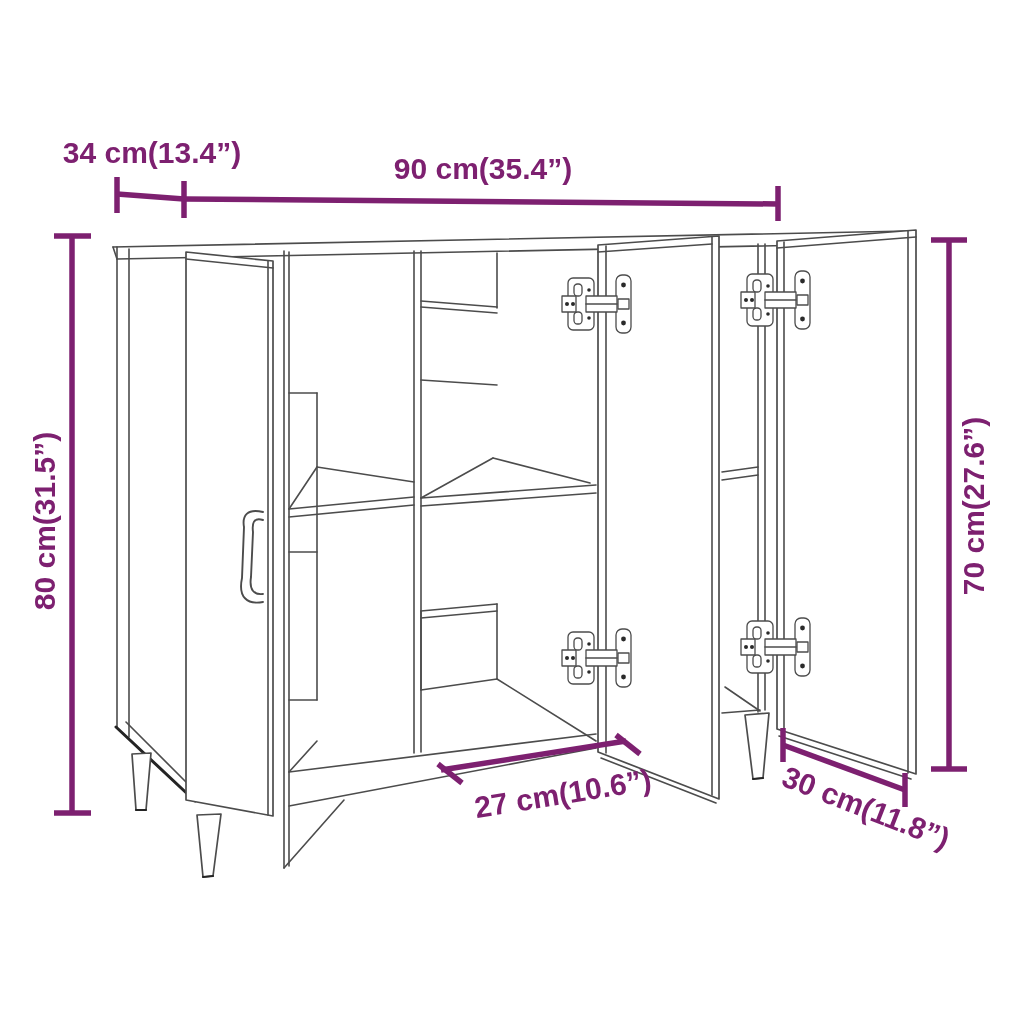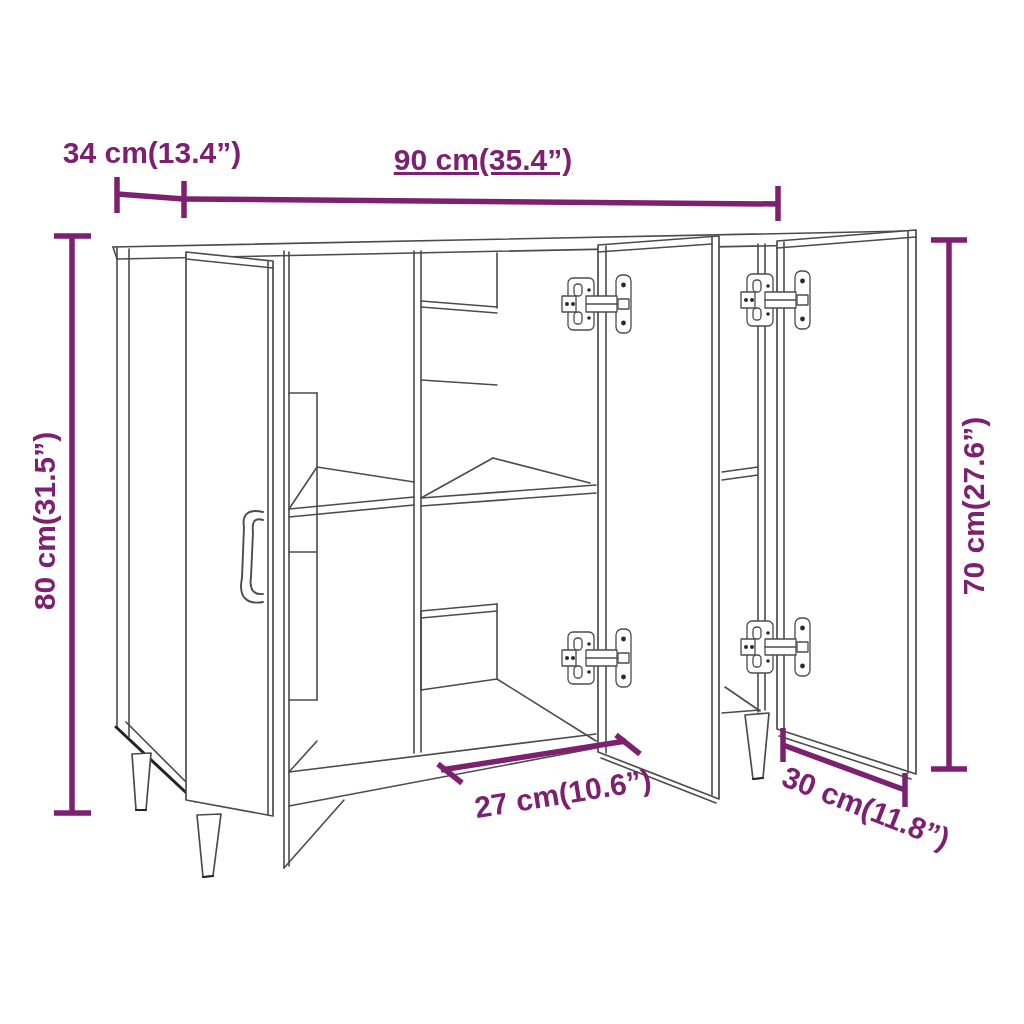--- a/index.html
+++ b/index.html
@@ -190,21 +190,21 @@
     </g>
     <g>
       <path class="accent-ln" d="M783,745 L905,790"></path>
       <path class="accent-ln" d="M783,728 L783,762"></path>
       <path class="accent-ln" d="M905,773 L905,807"></path>
     </g>
   </svg>
 
   <div class="dim-label" style="left:152px;top:153px;transform:translate(-50%,-50%);">34 cm(13.4”)</div>
 
-  <div class="dim-label" style="left:483px;top:160px;transform:translate(-50%,-50%);text-decoration:underline;">90 cm(35.4”)</div>
+  <div class="dim-label" style="left:483px;top:169px;transform:translate(-50%,-50%);">90 cm(35.4”)</div>
 
   <div class="dim-label" style="left:45px;top:521px;transform:translate(-50%,-50%) rotate(-90deg);">80 cm(31.5”)</div>
 
   <div class="dim-label" style="left:974px;top:506px;transform:translate(-50%,-50%) rotate(-90deg);">70 cm(27.6”)</div>
 
   <div class="dim-label" style="left:563px;top:794px;transform:translate(-50%,-50%) rotate(-9.3deg);">27 cm(10.6”)</div>
 
   <div class="dim-label" style="left:866px;top:808px;transform:translate(-50%,-50%) rotate(21.5deg);">30 cm(11.8”)</div>
 
 </div>

